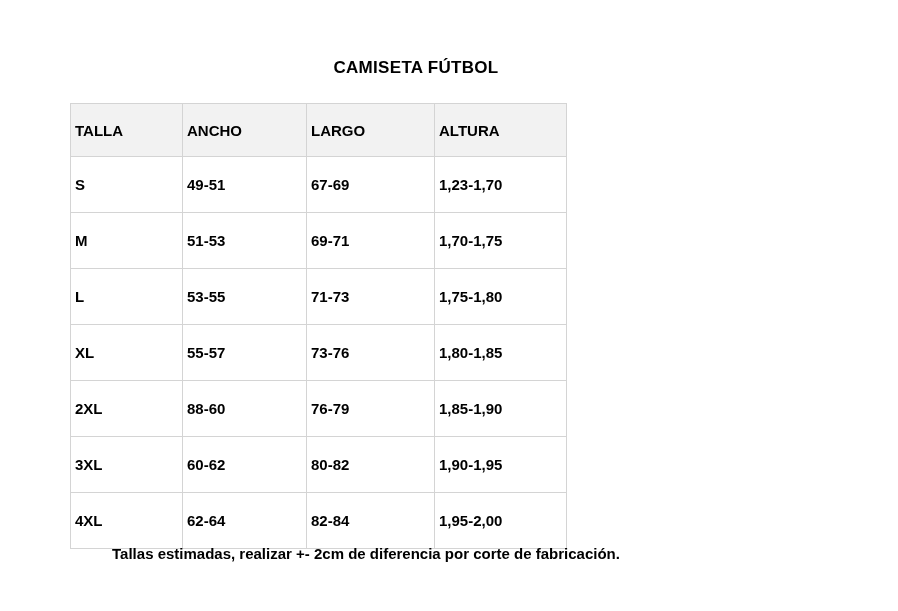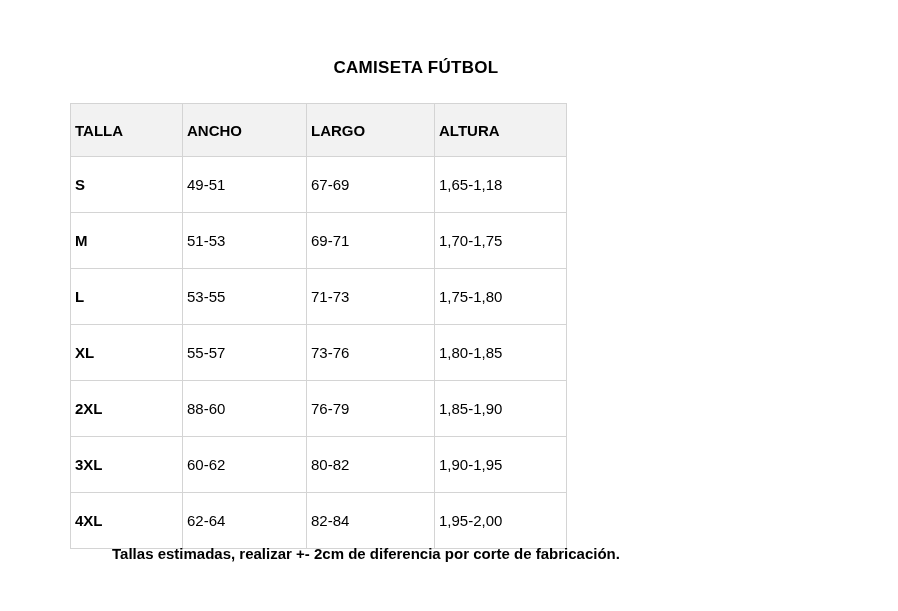--- a/index.html
+++ b/index.html
@@ -53,21 +53,21 @@
   table.size-table thead th {
     background: #f2f2f2;
     font-weight: bold;
     font-size: 15px;
     height: 52px;
   }
   table.size-table tbody td.col-size {
     font-weight: bold;
   }
   table.size-table tbody td {
-    font-weight: normal;
+    font-weight: bold;
     background: #ffffff;
   }
   col.c1 { width: 112px; }
   col.c2 { width: 124px; }
   col.c3 { width: 128px; }
   col.c4 { width: 132px; }
   .footnote {
     position: absolute;
     top: 545px;
     left: 0;
@@ -98,21 +98,21 @@
           <th>ANCHO</th>
           <th>LARGO</th>
           <th>ALTURA</th>
         </tr>
       </thead>
       <tbody>
         <tr>
           <td class="col-size">S</td>
           <td>49-51</td>
           <td>67-69</td>
-          <td>1,65-1,18</td>
+          <td>1,23-1,70</td>
         </tr>
         <tr>
           <td class="col-size">M</td>
           <td>51-53</td>
           <td>69-71</td>
           <td>1,70-1,75</td>
         </tr>
         <tr>
           <td class="col-size">L</td>
           <td>53-55</td>

